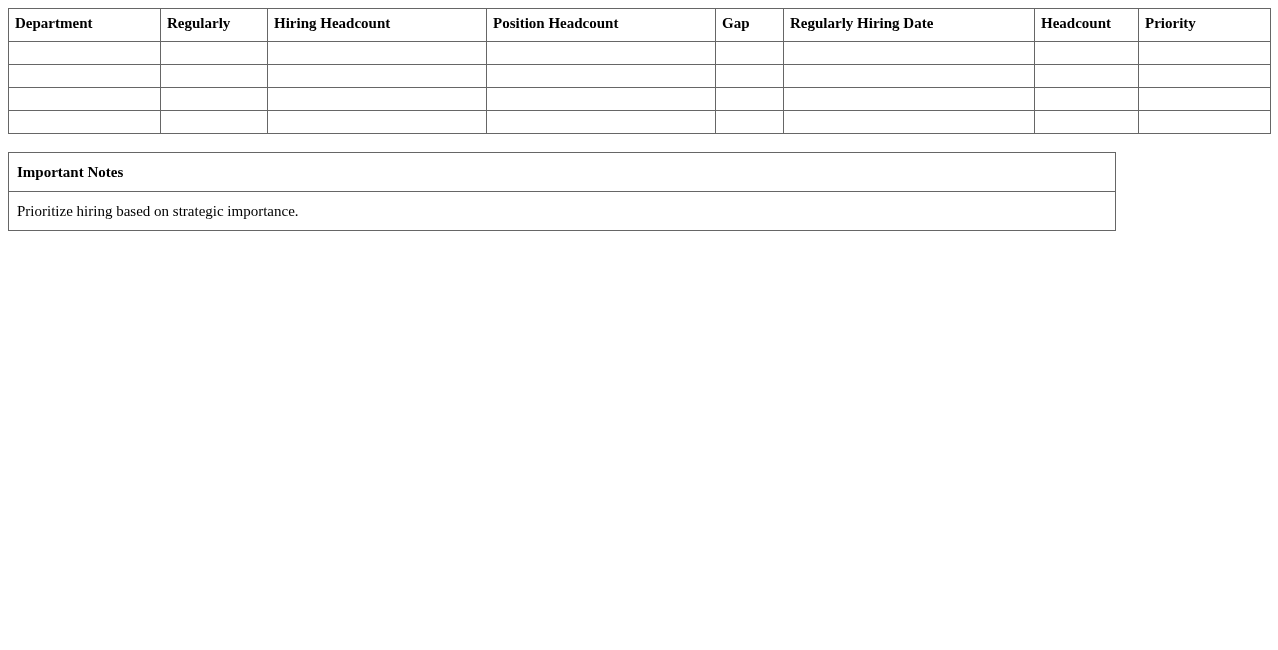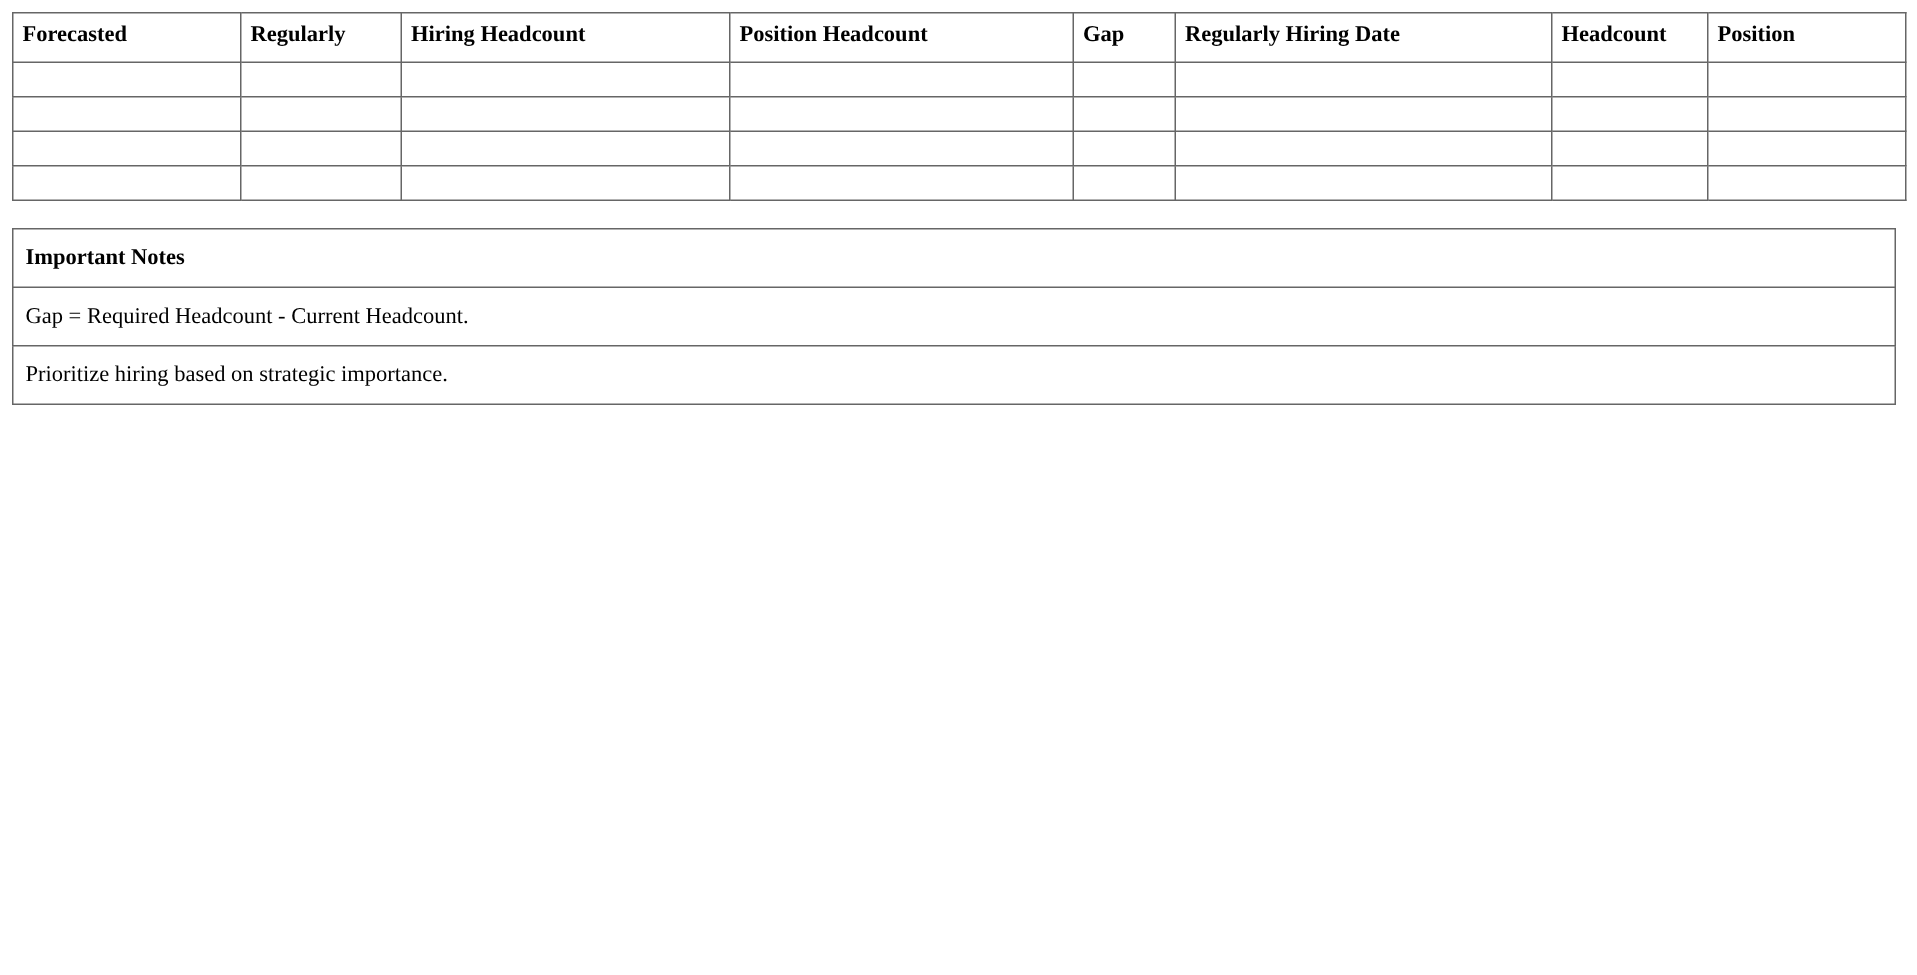--- a/index.html
+++ b/index.html
@@ -15,21 +15,21 @@
     color: #000000;
     overflow: hidden;
   }
   .page {
     padding: 8px;
     box-sizing: border-box;
   }
   table {
     border-collapse: collapse;
     table-layout: fixed;
-    width: 1256px;
+    width: 1108px;
     background: #ffffff;
   }
   table.forecast-table th,
   table.forecast-table td {
     border: 1px solid #666666;
     padding: 4px 6px;
     text-align: left;
     vertical-align: top;
     font-size: 15px;
     line-height: 1.35;
@@ -77,28 +77,28 @@
         <col class="c1">
         <col class="c2">
         <col class="c3">
       <col class="c4">
         <col class="c5">
         <col class="c6">
         <col class="c7">
     </colgroup>
     <thead>
       <tr>
-        <th>Forecasted</th>
+        <th>Department</th>
         <th>Regularly</th>
         <th>Hiring Headcount</th>
         <th>Position Headcount</th>
         <th>Gap</th>
         <th>Regularly Hiring Date</th>
         <th>Headcount</th>
-        <th>Position</th>
+        <th>Priority</th>
       </tr>
     </thead>
     <tbody>
       <tr>
         <td></td>
         <td></td>
         <td></td>
         <td></td>
         <td></td>
         <td></td>
@@ -139,21 +139,18 @@
   </table>
 
   <div class="spacer"></div>
 
   <table class="notes-table">
     <tbody>
       <tr>
         <td class="notes-header">Important Notes</td>
       </tr>
       <tr>
-        <td>Gap = Required Headcount - Current Headcount.</td>
-      </tr>
-      <tr>
         <td>Prioritize hiring based on strategic importance.</td>
       </tr>
     </tbody>
   </table>
 
 </div>
 
 </body></html>

